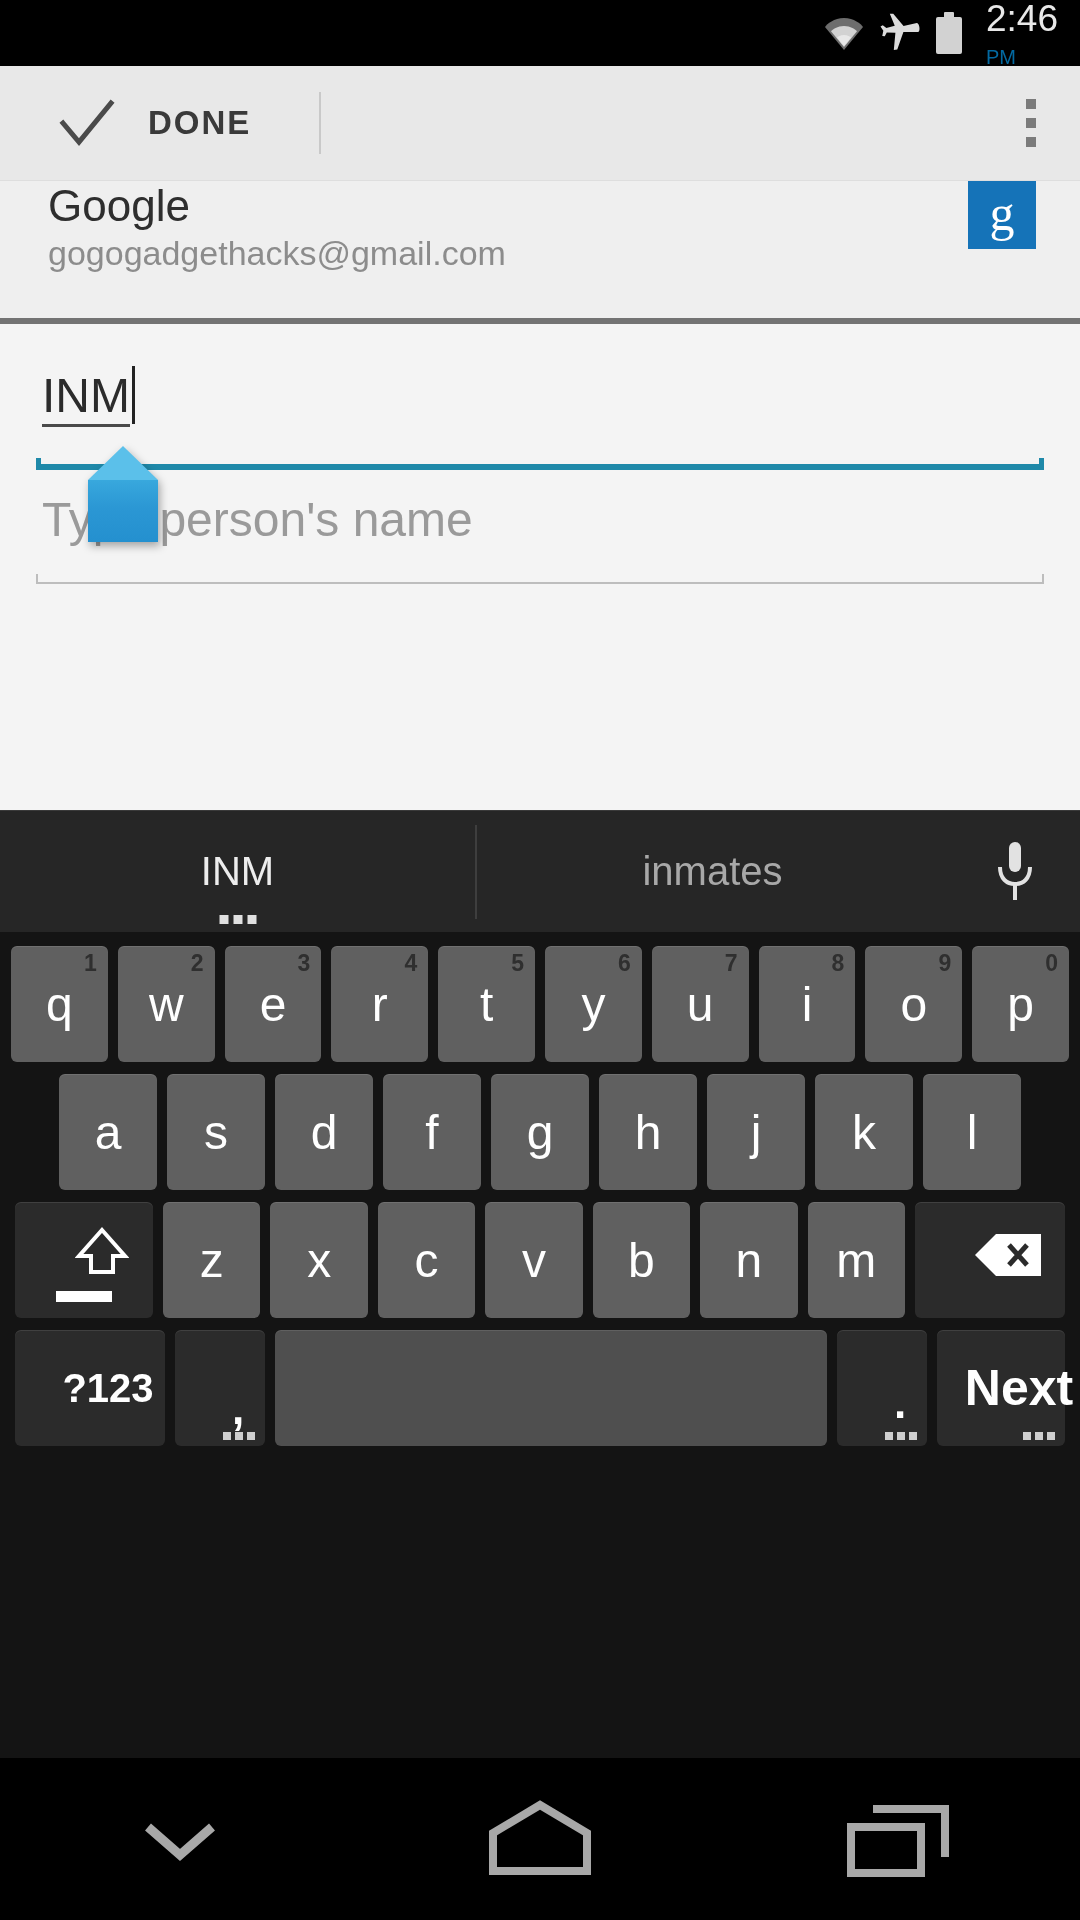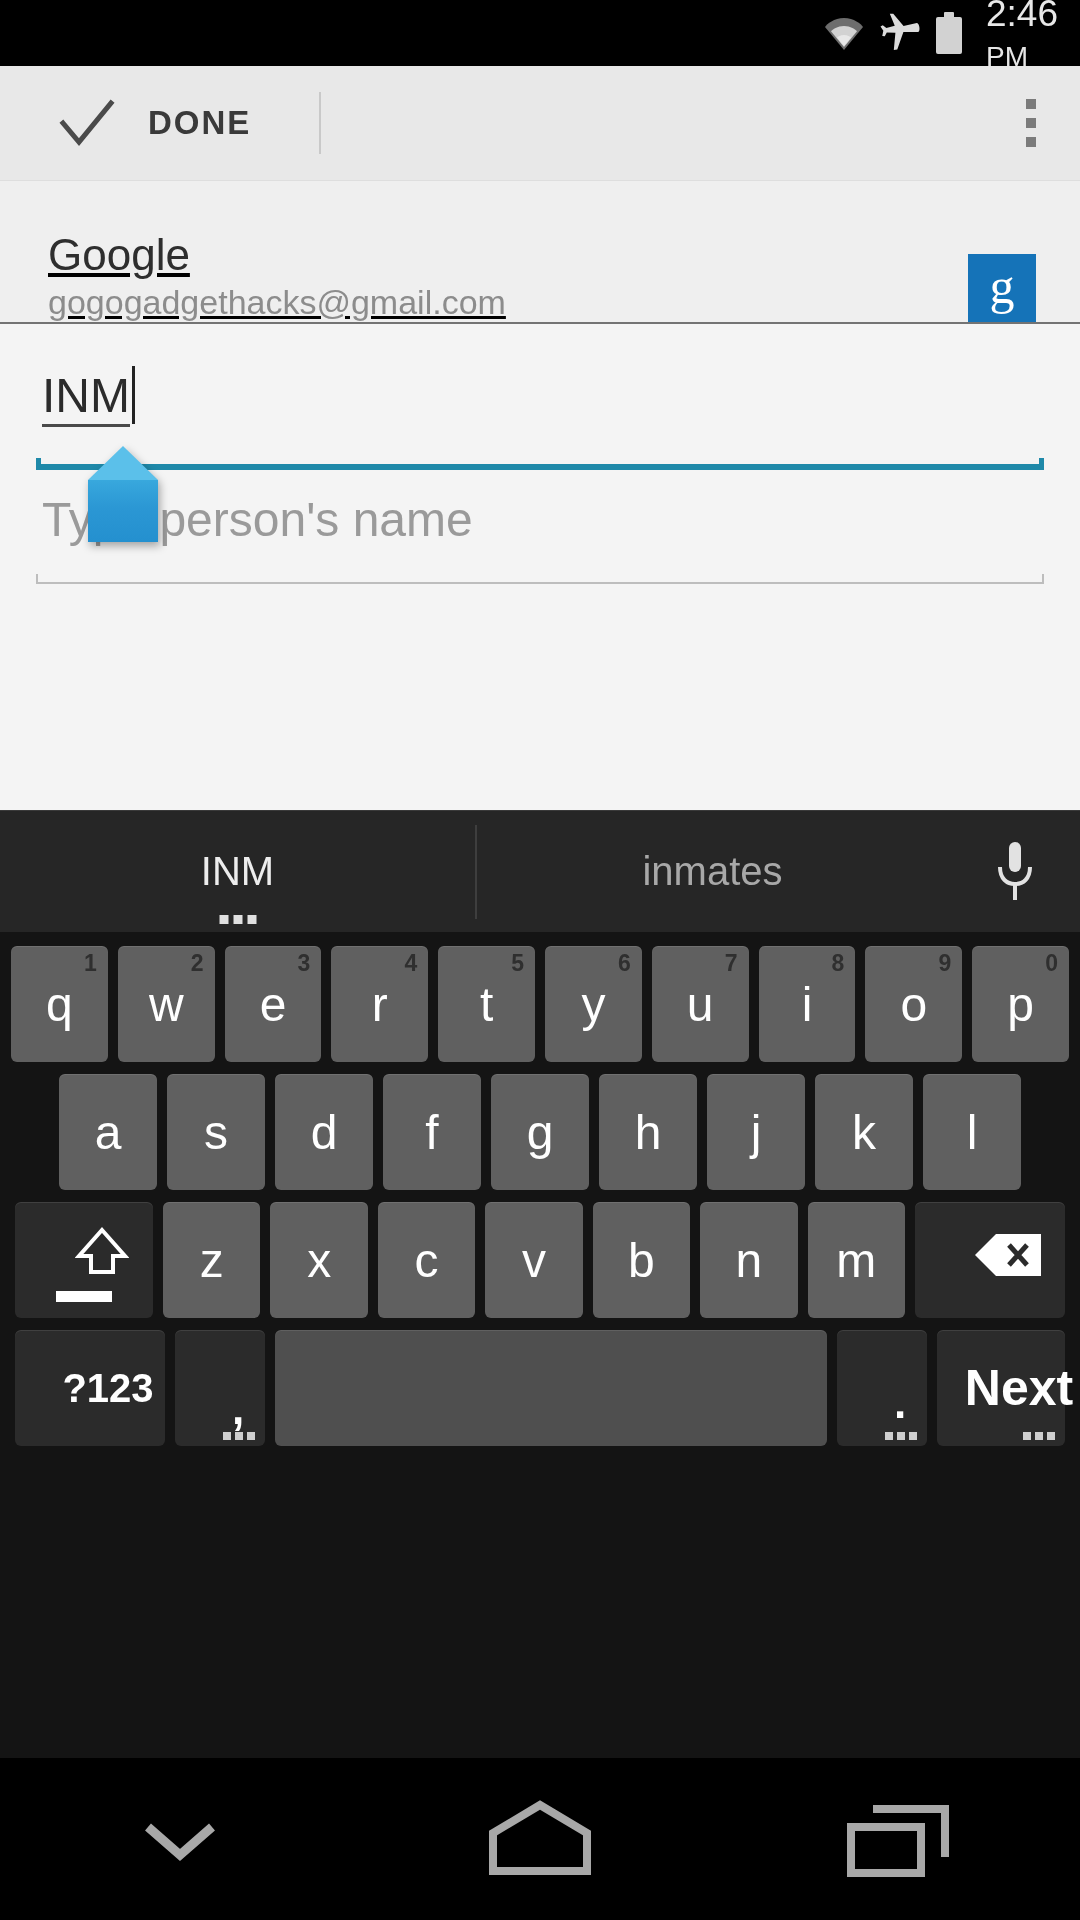--- a/index.html
+++ b/index.html
@@ -21,21 +21,21 @@
   .wifi-icon { width: 40px; height: 38px; position: relative; }
   .wifi-icon svg { display: block; }
   .plane-icon { width: 40px; height: 40px; }
   .batt { width: 26px; height: 42px; position: relative; }
   .batt-body { position: absolute; left: 0; top: 5px; width: 26px; height: 37px; background: #d2d2d2; border-radius: 2px; }
   .batt-cap { position: absolute; left: 8px; top: 0; width: 10px; height: 6px; background: #d2d2d2; border-radius: 1px 1px 0 0;}
   .sb-time {
     color: #e8e8e8; font-size: 37px; letter-spacing: 0px; margin-left: 8px;
     display: flex; align-items: baseline; gap: 6px; flex-direction: column;
   }
-  .sb-ampm { font-size: 28px; color: #e5e5e5; }
+  .sb-ampm { font-size: 20px; color: #0369a1; }
 
   
   .actionbar {
     position: absolute; top: 66px; left: 0; width: 1080px; height: 115px;
     background: #e8e8e8; display: flex; align-items: center;
     border-bottom: 1px solid #dedede;
   }
   .done-group { display: flex; align-items: center; padding-left: 59px; height: 100%; }
   .check-icon { width: 56px; height: 56px; }
   .done-label {
@@ -47,24 +47,23 @@
   }
   .overflow {
     position: absolute; right: 44px; top: 50%; transform: translateY(-50%);
     display: flex; flex-direction: column; gap: 9px; align-items: center;
   }
   .overflow span { display: block; width: 10px; height: 10px; background: #7b7b7b; }
 
   
   .account {
     position: absolute; top: 181px; left: 0; width: 1080px; height: 143px;
-    background: #efefef; border-bottom: 2px solid #737373;
-    display: flex; align-items: flex-end; justify-content: space-between;
+    background: #efefef; border-bottom: 6px solid #737373;
+    display: flex; align-items: flex-start; justify-content: space-between;
     padding: 0 44px 0 48px;
-    text-decoration: underline;
   }
   .acct-title { font-size: 44px; color: #2e2e2e; line-height: 1.12; }
   .acct-sub { font-size: 34px; color: #8c8c8c; margin-top: 4px; }
   .g-badge {
     width: 68px; height: 68px; background: #1573b8; color: #fff;
     display: flex; align-items: center; justify-content: center;
     font-family: "Liberation Serif", serif; font-size: 50px; line-height: 1;
     padding-bottom: 4px;
   }
 

